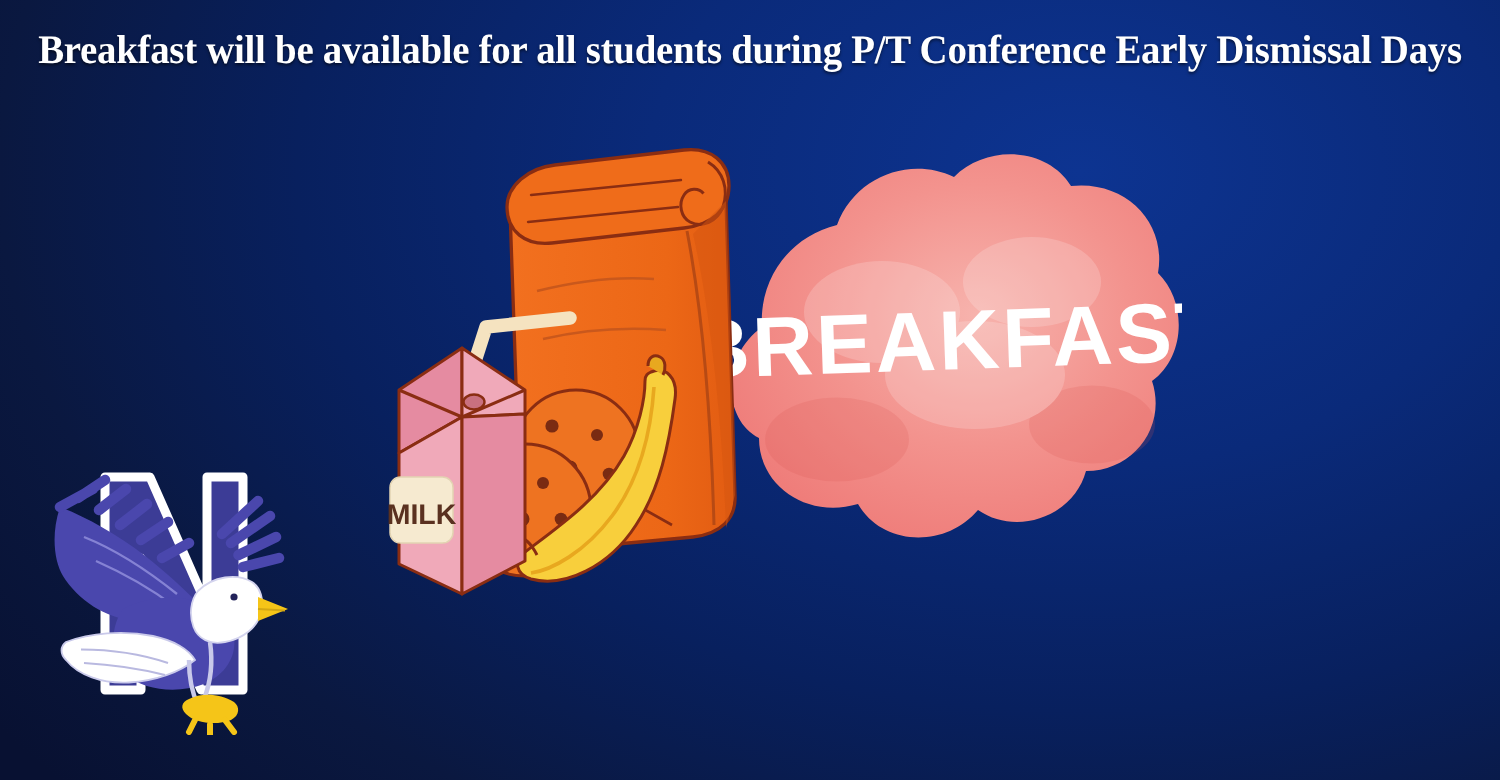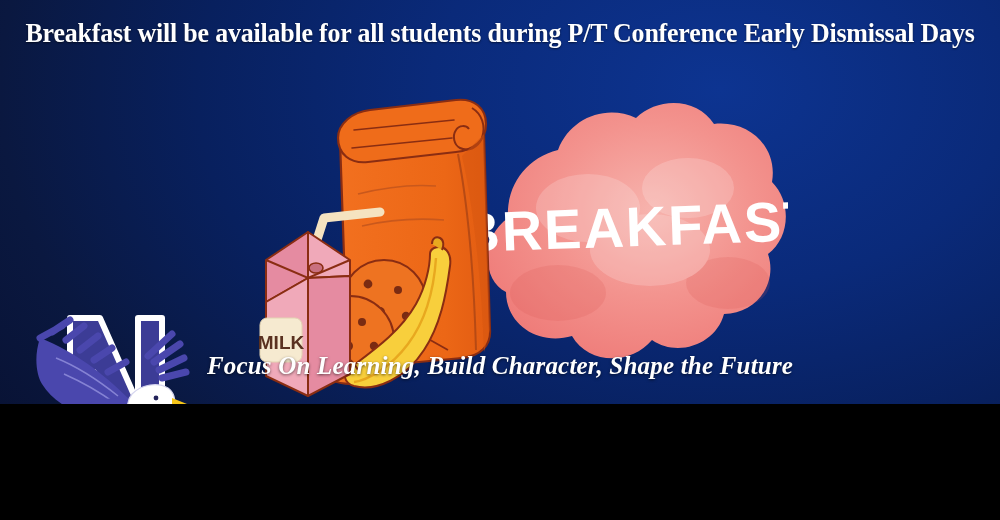--- a/index.html
+++ b/index.html
@@ -3,21 +3,21 @@
 <meta charset="utf-8">
 <style>
   html, body {
     margin: 0;
     padding: 0;
     background: #000;
   }
   #stage {
     position: relative;
     width: 1000px;
-    height: 404px;
+    height: 520px;
     overflow: hidden;
     font-family: "Liberation Serif", serif;
     background-color: #0a1a47;
     background-image:
       radial-gradient(ellipse 900px 620px at 72% 22%, #0d3491 0%, #0a2a7a 32%, #08205e 58%, #0a1840 80%, #081132 100%);
     text-decoration: underline;
   }
   
   .headline {
     position: absolute;
@@ -252,15 +252,14 @@
         <path d="M8 182 L50 200 L92 182" fill="none" stroke="#8a2d12" stroke-width="2"></path>
 
         <ellipse cx="58" cy="190" rx="7" ry="5" fill="#c9707f" stroke="#8a2d12" stroke-width="1.6"></ellipse>
 
         <rect x="2" y="240" width="42" height="44" rx="7" fill="#f6ead0" stroke="#e2d3b2" stroke-width="1"></rect>
         <text x="23" y="271" text-anchor="middle" font-family="'Liberation Sans', sans-serif" font-size="19" font-weight="bold" fill="#5a3120">MILK</text>
       </g>
     </svg>
   </div>
 
-  <div class="tagline">Focus On Learning, Build Character, Shape the Future</div>
 
 </div>
 
 </body></html>

